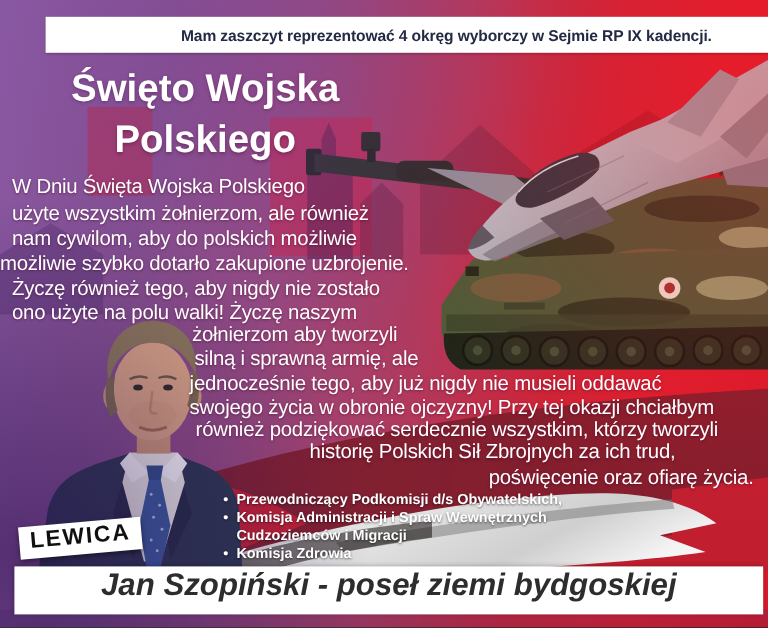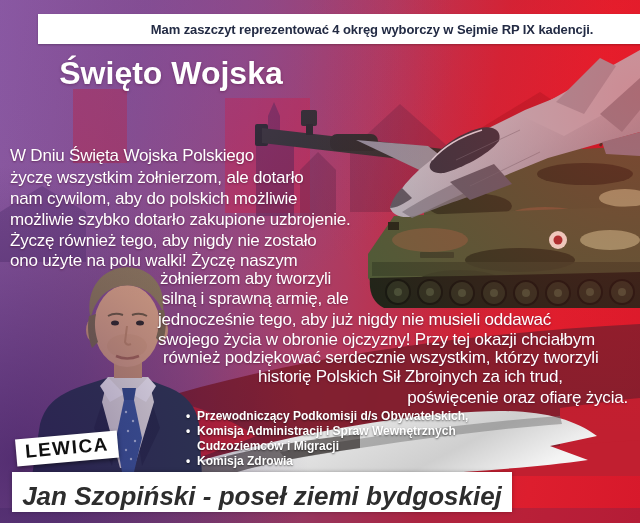--- a/index.html
+++ b/index.html
@@ -37,22 +37,22 @@
   }
   .role-line{white-space:nowrap;margin-bottom:1px;}
   .role-line .bullet{display:inline-block;width:11px;}
   .role-line.cont{padding-left:11px;}
   .lewica{
     position:absolute;left:16px;top:435px;background:#ffffff;color:#101010;
     font-weight:bold;font-size:19px;letter-spacing:1.5px;padding:2px 9px 3px 9px;
     transform:rotate(-5deg);box-shadow:0 2px 4px rgba(0,0,0,.45);
   }
   .bottom-banner{
-    position:absolute;left:12px;top:472px;width:500px;height:40px;background:#ffffff;
-    display:flex;align-items:flex-end;justify-content:center;
+    position:absolute;left:12px;top:472px;width:624px;height:40px;background:#ffffff;
+    display:flex;align-items:flex-start;justify-content:center;
     font-style:italic;font-weight:bold;font-size:26px;color:#2d2d2d;
     box-shadow:0 0 4px rgba(0,0,0,.3);
   }
 </style>
 </head>
 <body>
 
 <div class="stage">
 
   <svg class="scene" width="640" height="523" viewBox="0 0 640 523">
@@ -189,27 +189,28 @@
   </svg>
 
   <div class="shade"></div>
 
   <div class="top-banner">
     <span>Mam zaszczyt reprezentować 4 okręg wyborczy w Sejmie RP IX kadencji.</span>
   </div>
 
   <div class="title">
     <div>Święto Wojska</div>
+    <div>Polskiego</div>
   </div>
 
   <div>
     <span class="msg-line" style="left:10px;top:146px">W Dniu Święta Wojska Polskiego</span>
-    <span class="msg-line" style="left:10px;top:168px">życzę wszystkim żołnierzom, ale dotarło</span>
+    <span class="msg-line" style="left:10px;top:168px">użyte wszystkim żołnierzom, ale również</span>
     <span class="msg-line" style="left:10px;top:189px">nam cywilom, aby do polskich możliwie</span>
-    <span class="msg-line" style="left:10px;top:210px">możliwie szybko dotarło zakupione uzbrojenie.</span>
+    <span class="msg-line" style="left:0;top:210px">możliwie szybko dotarło zakupione uzbrojenie.</span>
     <span class="msg-line" style="left:10px;top:231px">Życzę również tego, aby nigdy nie zostało</span>
     <span class="msg-line" style="left:10px;top:251px">ono użyte na polu walki! Życzę naszym</span>
     <span class="msg-line" style="left:160px;top:269px">żołnierzom aby tworzyli</span>
     <span class="msg-line" style="left:162px;top:289px">silną i sprawną armię, ale</span>
     <span class="msg-line" style="left:158px;top:310px">jednocześnie tego, aby już nigdy nie musieli oddawać</span>
     <span class="msg-line" style="left:158px;top:330px">swojego życia w obronie ojczyzny! Przy tej okazji chciałbym</span>
     <span class="msg-line" style="left:163px;top:348px">również podziękować serdecznie wszystkim, którzy tworzyli</span>
     <span class="msg-line" style="left:258px;top:367px">historię Polskich Sił Zbrojnych za ich trud,</span>
     <span class="msg-line" style="right:12px;top:388px">poświęcenie oraz ofiarę życia.</span>
   </div>

